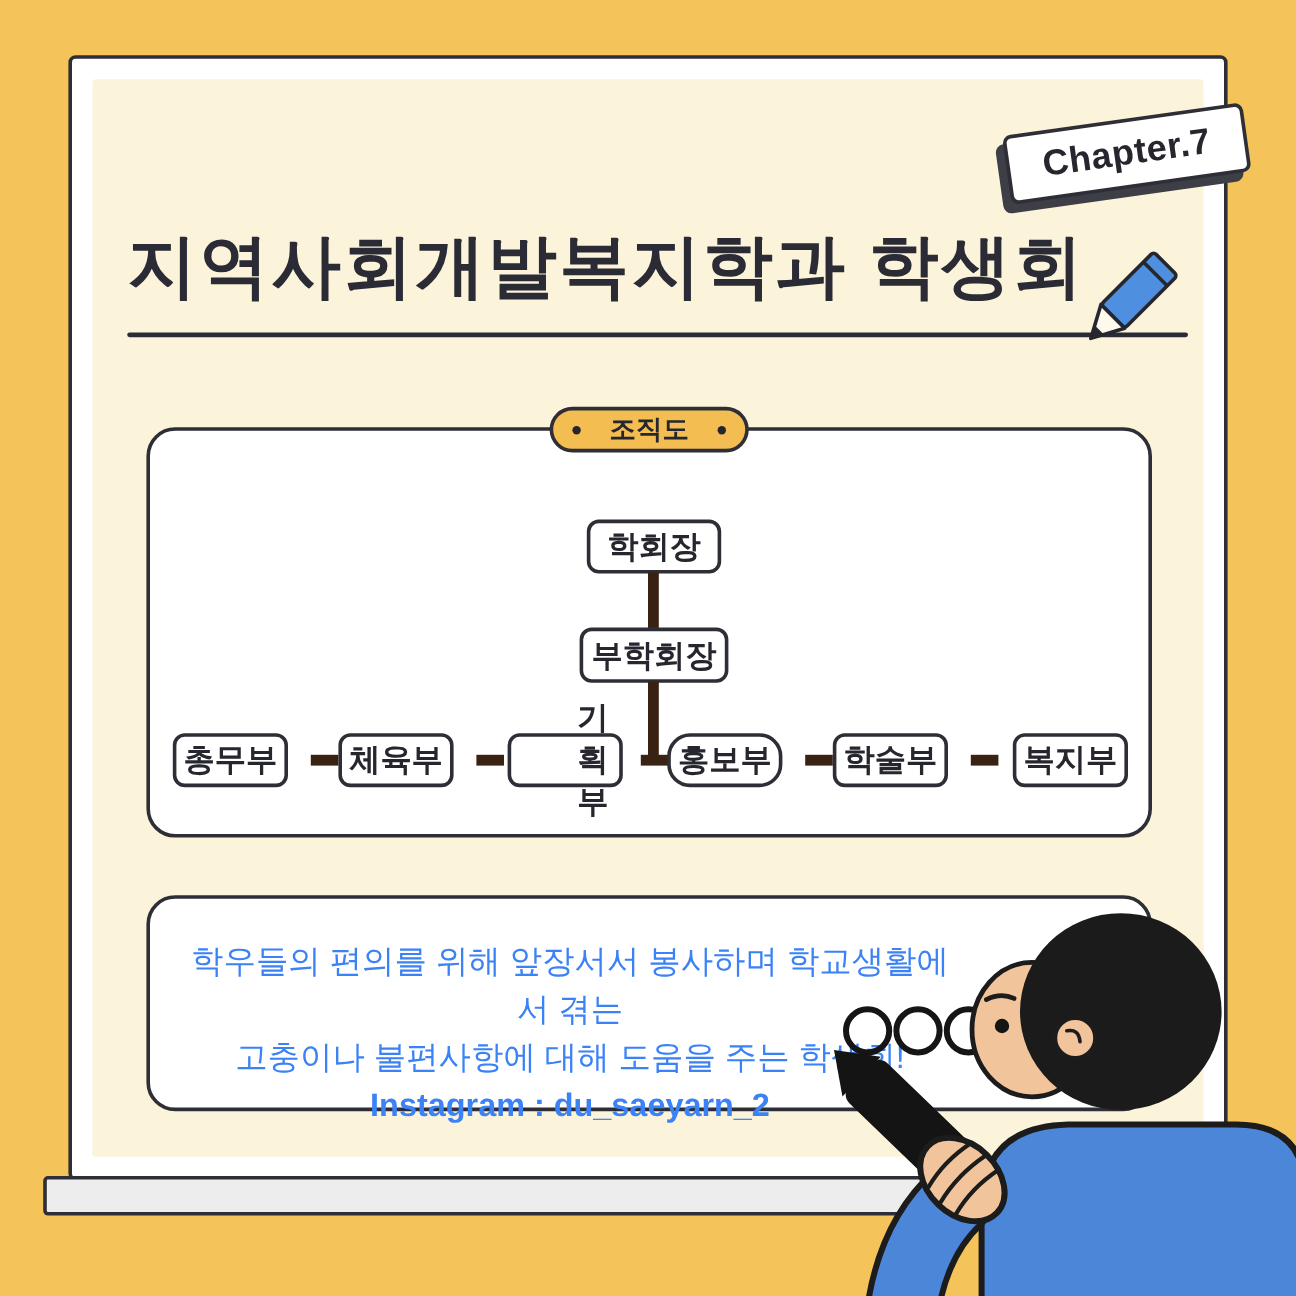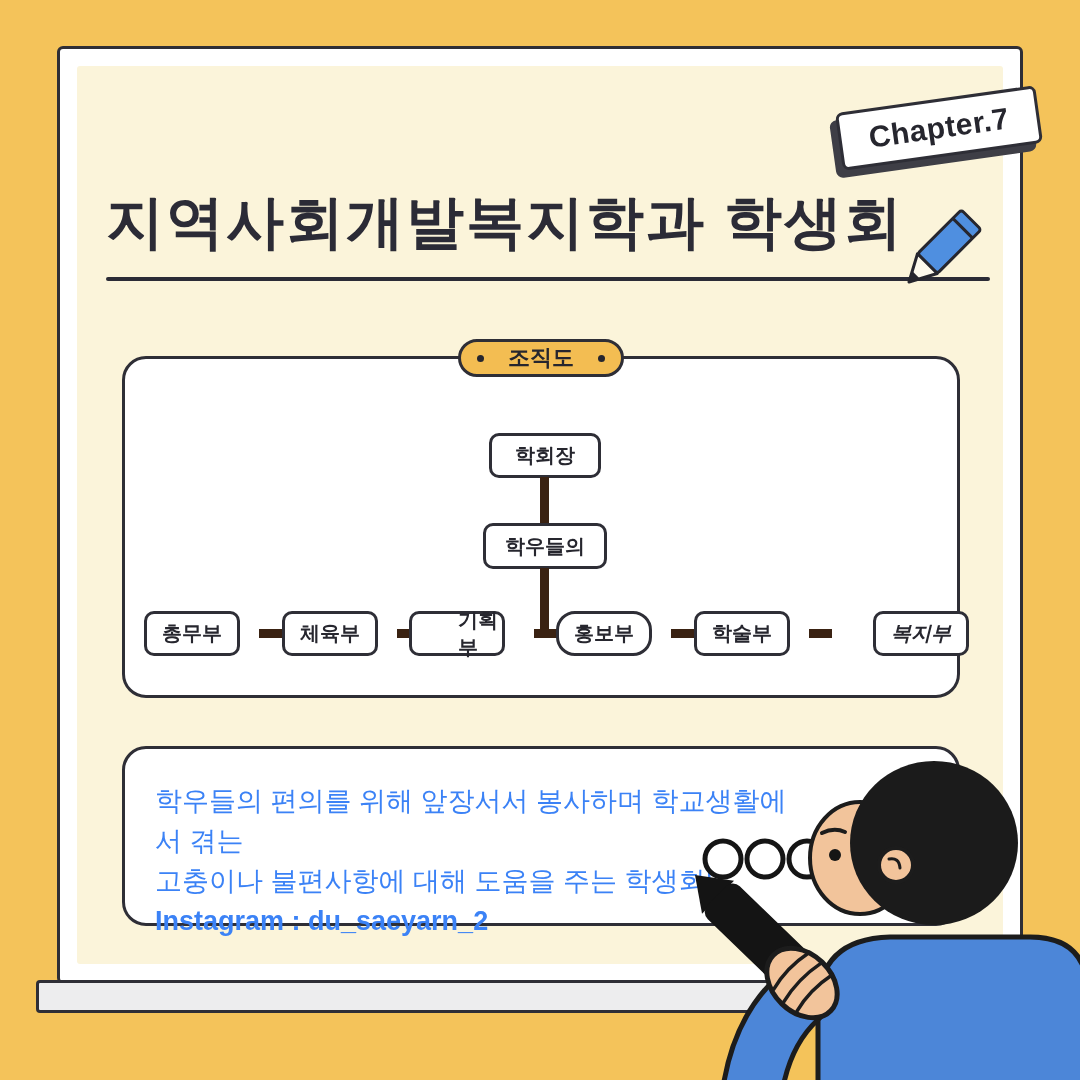--- a/index.html
+++ b/index.html
@@ -23,38 +23,38 @@
 
   
   .title { position:absolute; left:106px; top:184px; width:820px; font-size:58px;
            font-weight:700; color:#2B2B36; letter-spacing:2px; white-space:nowrap; z-index:2; }
   .title-underline { position:absolute; left:106px; top:277px; width:884px; height:4px;
                      background:#2B2B36; border-radius:2px; z-index:2; }
   .title-pencil { position:absolute; left:893px; top:198px; width:100px; height:100px; z-index:2; }
 
   
   .panel { position:absolute; left:122px; width:838px; background:#ffffff;
-           border:3px solid #2E2E36; border-radius:24px; z-index:2; }
+           border:3px solid #2E2E36; border-radius:24px; z-index:2;text-align:center; }
   .panel-org  { top:356px; height:342px; }
   .panel-info { top:746px; height:180px; }
 
   .badge { position:absolute; top:-20px; left:50%; transform:translateX(-50%);
            height:38px; padding:0 16px; background:#F3BD52; border:3px solid #2E2E36;
            border-radius:20px; display:flex; align-items:center; gap:24px; white-space:nowrap; }
   .badge .label { font-size:22px; font-weight:700; color:#26262E; }
   .badge .dot { width:7px; height:7px; background:#26262E; border-radius:50%; }
 
   
   .obox { position:absolute; background:#ffffff; border:3px solid #2E2E36; border-radius:10px;
           display:flex; align-items:center; justify-content:center;
-          font-size:20px; font-weight:600; color:#26262E; }
+          font-size:26px; font-weight:600; color:#26262E; }
   .box-president { left:364px; top:74px;  width:112px; height:45px; }
   .box-vice      { left:358px; top:164px; width:124px; height:46px; }
   .dept          { top:252px; width:96px; height:45px; }
-  .d0{left:19px;} .d1{left:157px;} .d2{left:284px;padding-left:46px;} .d3{left:431px;border-radius:19px;} .d4{left:569px;} .d5{left:748px;font-style:italic;}
+  .d0{left:19px;} .d1{left:157px;} .d2{left:298px;padding-left:46px;} .d3{left:431px;border-radius:19px;} .d4{left:569px;} .d5{left:719px;}
   .vline { position:absolute; width:9px; background:#3A2212; }
   .v1 { left:415px; top:118px; height:48px; }
   .v2 { left:415px; top:209px; height:66px; }
   .hline { position:absolute; top:270px; height:9px; background:#3A2212; }
   .c0{left:134px;width:23px;} .c1{left:272px;width:23px;} .c2{left:409px;width:23px;}
   .c3{left:546px;width:23px;} .c4{left:684px;width:23px;}
 
   
   .info-text { position:absolute; left:30px; top:32px; width:640px; }
   .info-line { font-size:27px; color:#3b82f6; line-height:40px; }
@@ -90,21 +90,21 @@
 
   <div class="panel panel-org">
     <div class="badge">
       <span class="dot"></span>
       <span class="label">조직도</span>
       <span class="dot"></span>
     </div>
 
     <div class="obox box-president">학회장</div>
     <div class="vline v1"></div>
-    <div class="obox box-vice">학우들의</div>
+    <div class="obox box-vice">부학회장</div>
     <div class="vline v2"></div>
 
     <div class="hline c0"></div>
     <div class="hline c1"></div>
     <div class="hline c2"></div>
     <div class="hline c3"></div>
     <div class="hline c4"></div>
 
     <div class="obox dept d0">총무부</div>
     <div class="obox dept d1">체육부</div>

